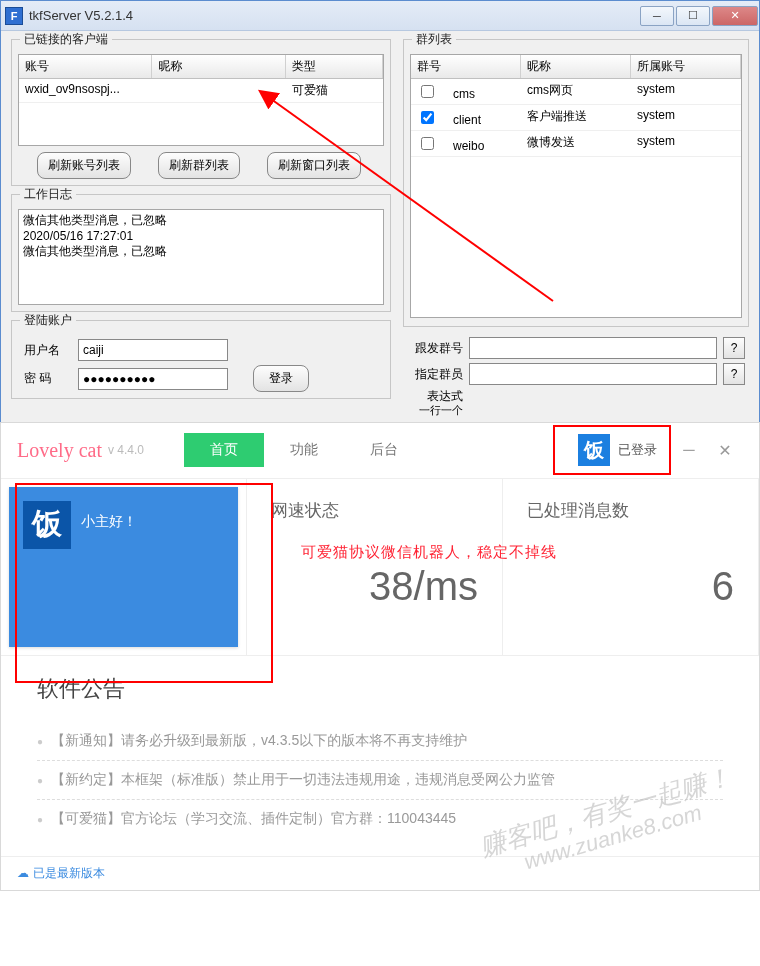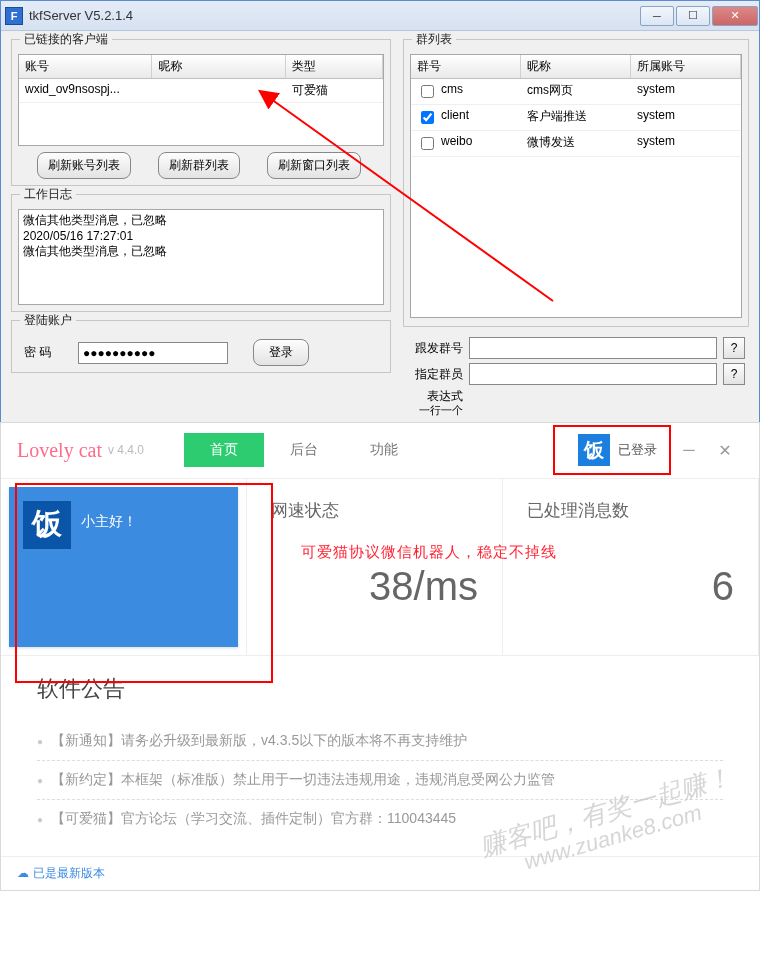--- a/index.html
+++ b/index.html
@@ -46,21 +46,21 @@
 
   .grid {
     background: #fff; border: 1px solid #a7a7a7; font-size: 12px;
   }
   .grid-head { display: flex; background: linear-gradient(#fff,#e9e9e9); border-bottom:1px solid #c0c0c0; }
   .grid-head .gh {
     padding: 3px 6px; border-right: 1px solid #d0d0d0; flex:1;
   }
   .grid-row { display: flex; border-bottom: 1px solid #efefef; }
   .grid-row .gc { flex:1; padding: 3px 6px; }
-  .grid-row .gc.chk { display:flex; align-items:flex-start; gap:4px; }
+  .grid-row .gc.chk { display:flex; align-items:flex-end; gap:16px; }
 
   .btn-row { display: flex; gap: 8px; margin-top: 6px; }
   .btn {
     font-size: 12px; padding: 4px 10px;
     border: 1px solid #888; background: linear-gradient(#fdfdfd,#e3e3e3);
     border-radius: 8px; min-width: 82px; text-align: center; margin-left: 19px;
   }
 
   .log-box {
     background:#fff; border:1px solid #a7a7a7;
@@ -212,20 +212,24 @@
         <div class="log-box">
           <div>微信其他类型消息，已忽略</div>
           <div>2020/05/16 17:27:01</div>
           <div>微信其他类型消息，已忽略</div>
         </div>
       </div>
 
       <div class="group" style="padding-bottom:2px;">
         <div class="group-label">登陆账户</div>
         <div class="login-row">
+          <label>用户名</label>
+          <input class="text-input" style="width: 150px;" value="caiji">
+        </div>
+        <div class="login-row">
           <label>密 码</label>
           <input class="text-input" style="width: 150px;" value="●●●●●●●●●●">
           <div class="btn" style="min-width:56px">登录</div>
         </div>
       </div>
     </div>
 
     <div class="col-right">
       <div class="group" style="height:288px;">
         <div class="group-label">群列表</div>
@@ -292,22 +296,22 @@
     <line x1="300" y1="220" x2="18" y2="18" stroke="#f00" stroke-width="2" marker-end="url(#ah)"></line>
   </svg>
 </div>
 
 <div class="lc-shell" style="position:relative; margin-top:-1px;">
   <div class="lc-top">
     <span class="lc-logo">Lovely cat</span>
     <span class="lc-ver">v 4.4.0</span>
     <div class="lc-tabs">
       <div class="lc-tab active">首页</div>
+      <div class="lc-tab">功能</div>
       <div class="lc-tab">后台</div>
-      <div class="lc-tab">功能</div>
     </div>
     <div class="spacer"></div>
     <div class="lc-login-badge">
       <div class="fan-icon">饭</div>
       <span>已登录</span>
     </div>
     <div class="lc-winbtns">
       <div class="lc-winbtn">─</div>
       <div class="lc-winbtn">✕</div>
     </div>

